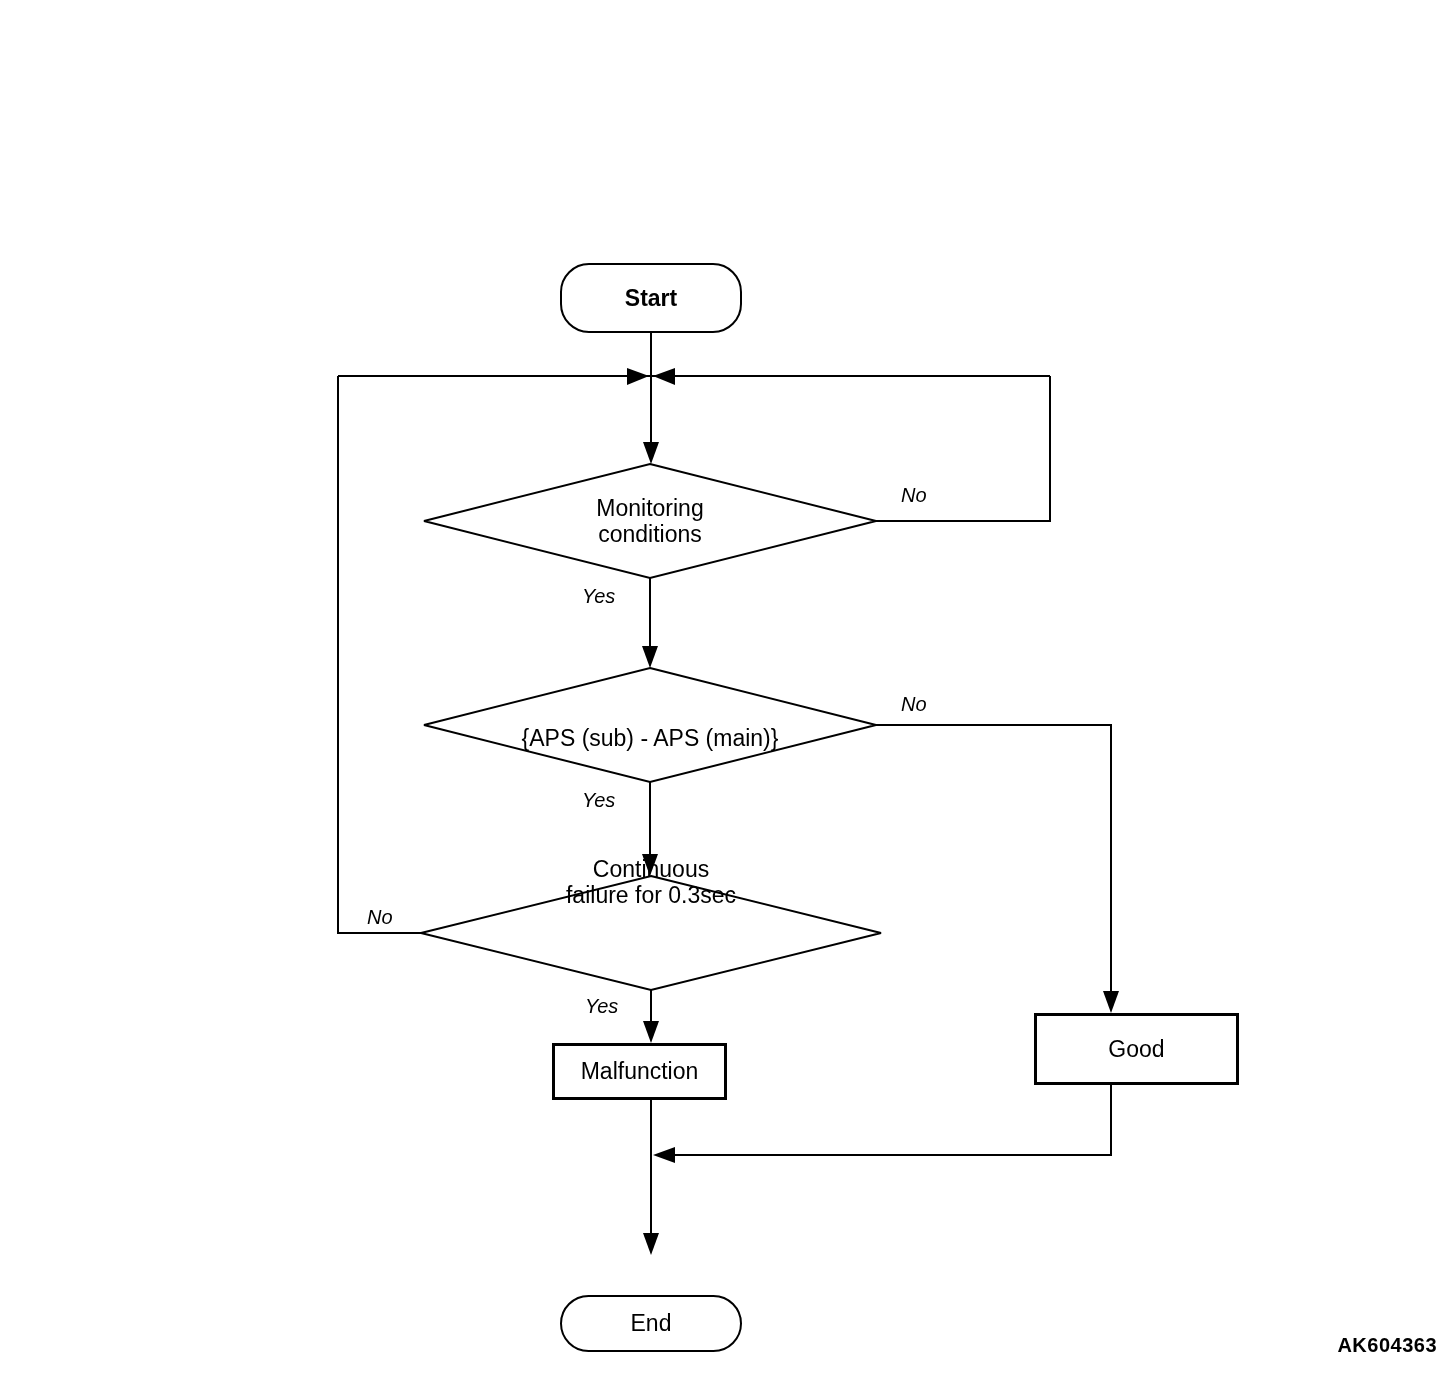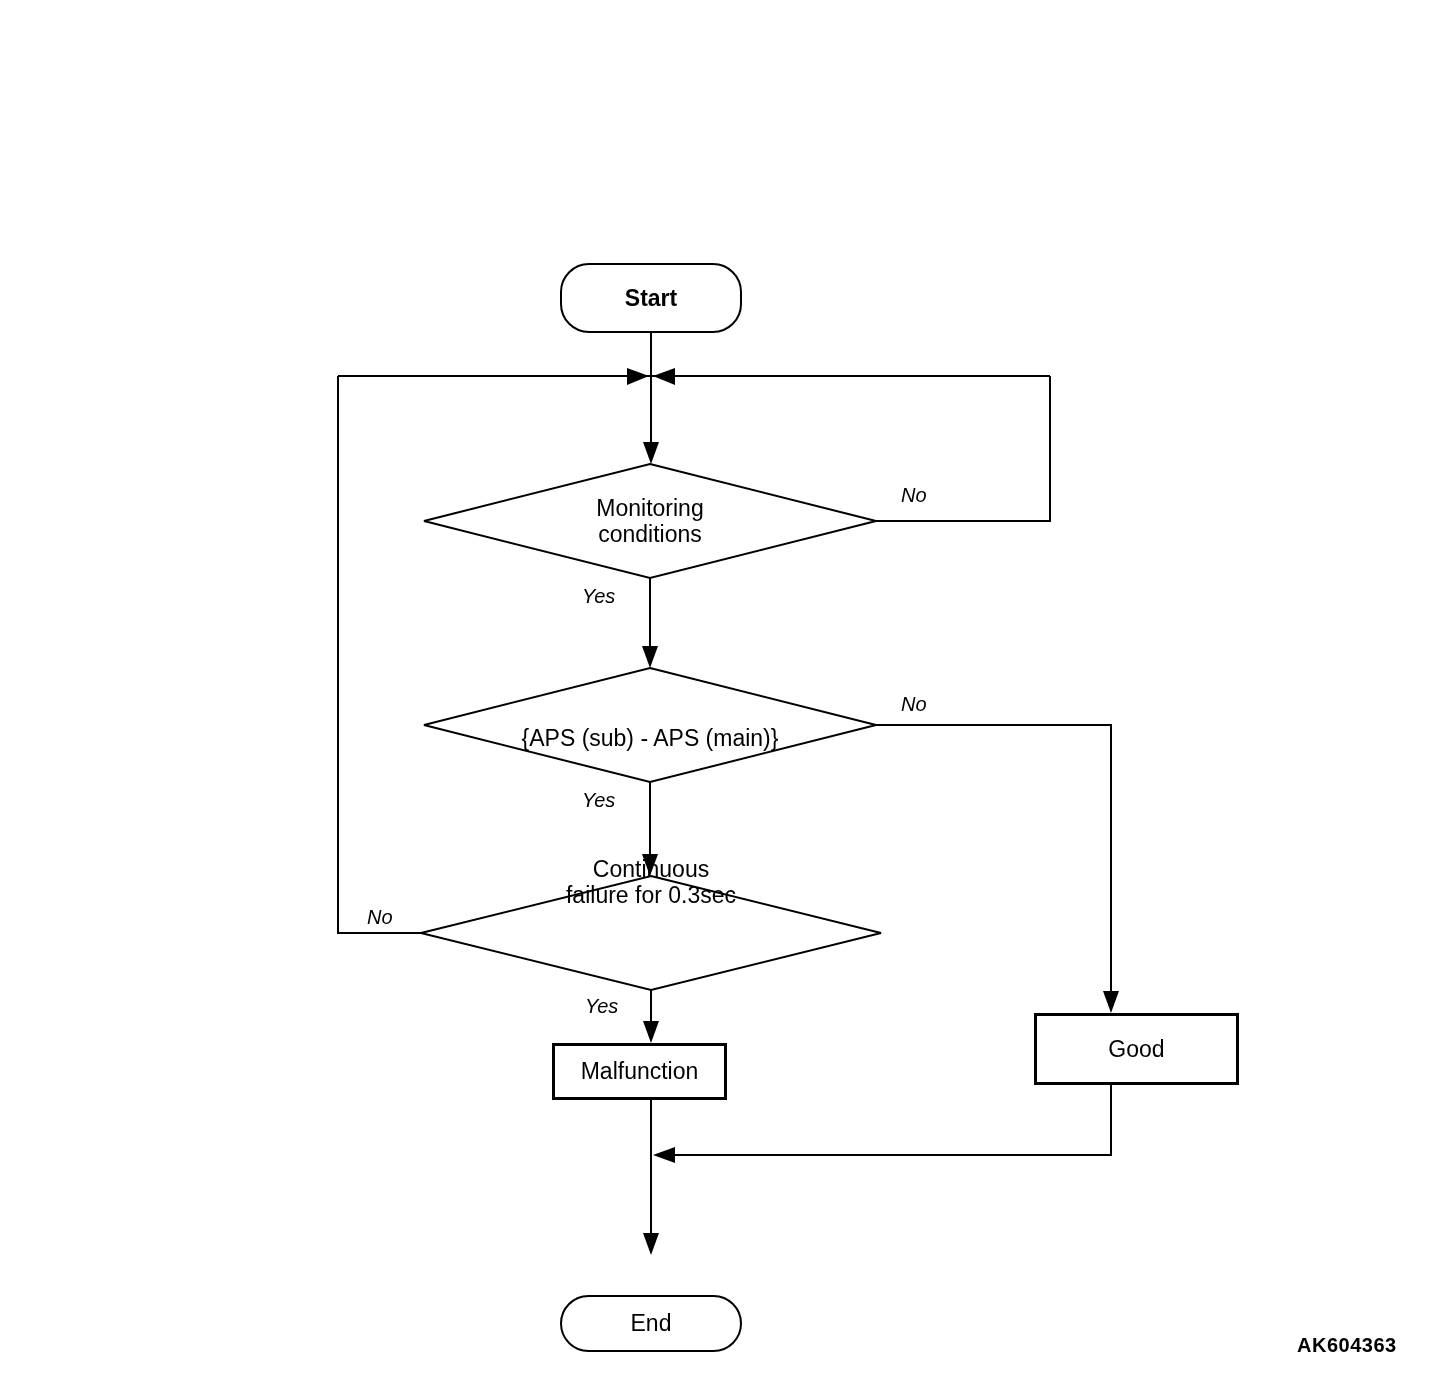--- a/index.html
+++ b/index.html
@@ -59,20 +59,21 @@
   .decision-label span { display: block; }
   .edge-label {
     font-size: 20px;
     white-space: nowrap;
     font-style: italic;
   }
   #figure-code {
     left: 1297px;
     top: 1334px;
     width: 140px;
+    text-align: right;
     font-size: 20px;
     font-weight: bold;
     letter-spacing: 0.5px;
   }
 </style>
 </head>
 <body>
 
 <div id="page">
 

